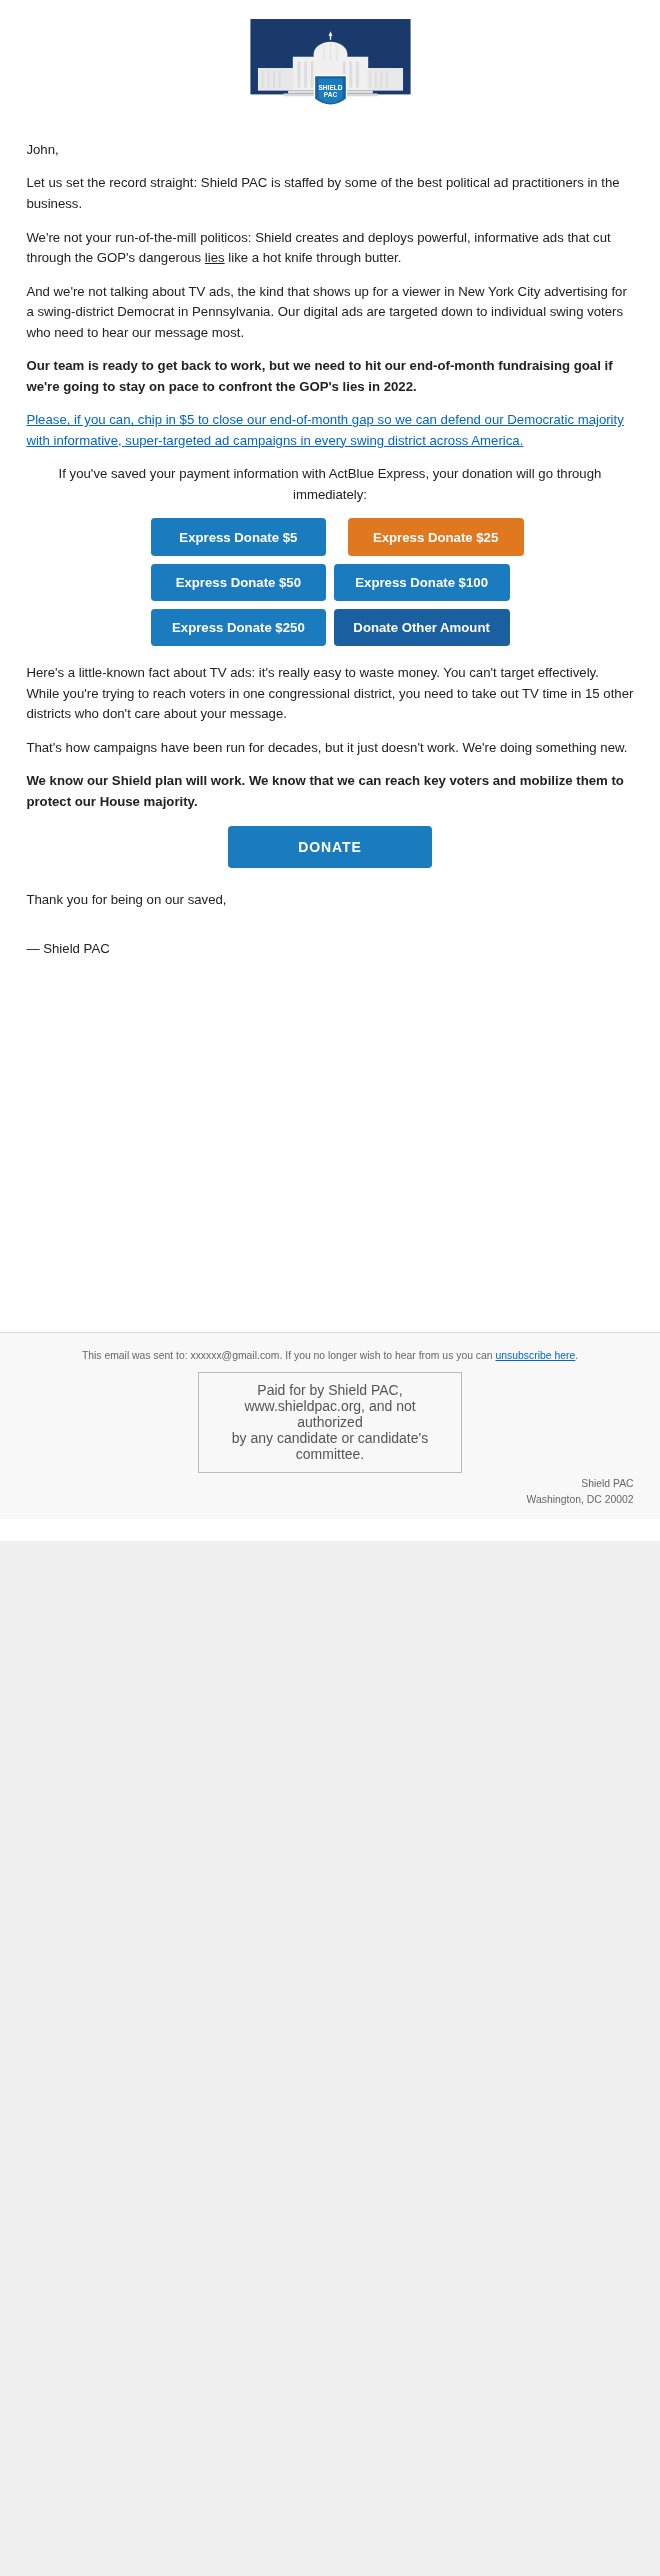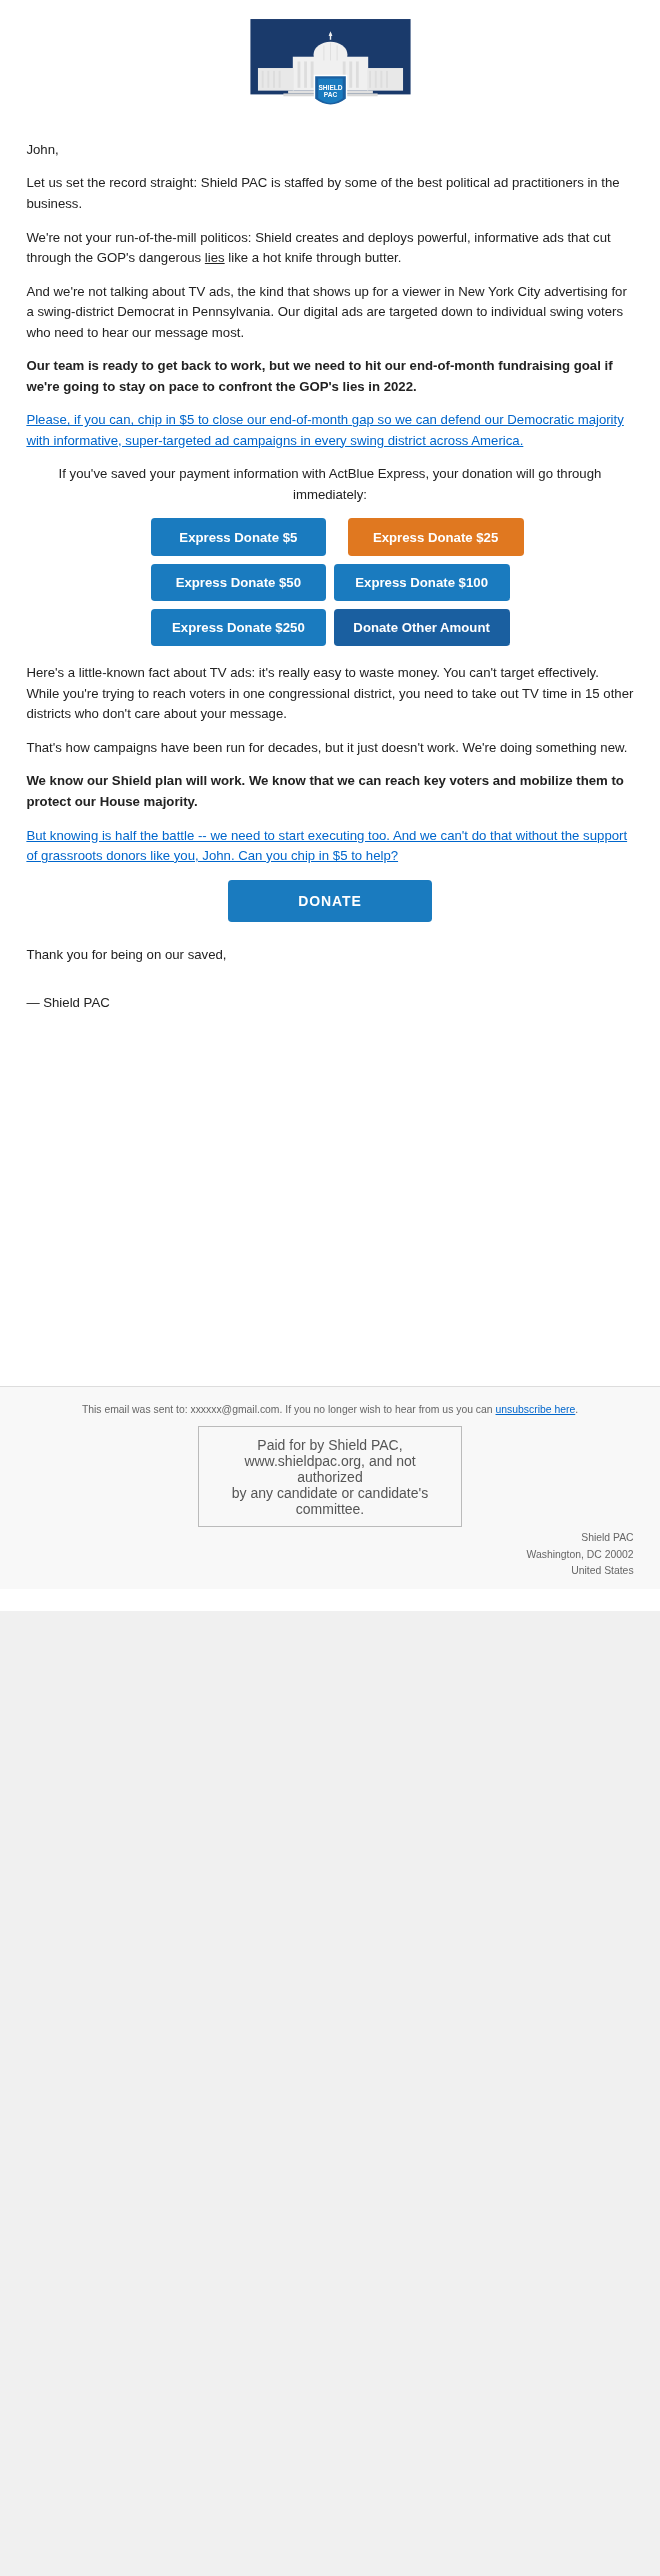--- a/index.html
+++ b/index.html
@@ -210,23 +210,20 @@
       <button class="donate-btn blue">Express Donate $250</button>
       <button class="donate-btn dark-blue">Donate Other Amount</button>
     </div>
 
     <p>Here's a little-known fact about TV ads: it's really easy to waste money. You can't target effectively. While you're trying to reach voters in one congressional district, you need to take out TV time in 15 other districts who don't care about your message.</p>
 
     <p>That's how campaigns have been run for decades, but it just doesn't work. We're doing something new.</p>
 
     <p class="bold-para">We know our Shield plan will work. We know that we can reach key voters and mobilize them to protect our House majority.</p>
 
-    <p>
-      <a class="blue-link" href="#">But knowing is half the battle -- we need to start executing too. And we can't do that without the support of grassroots donors like you, John. Can you chip in $5 to help?</a>
-    </p>
 
     
     <button class="donate-main-btn">DONATE</button>
 
     <p>Thank you for being on our saved,</p>
     <br>
     <p>— Shield PAC</p>
 
   </div>
 
@@ -236,17 +233,16 @@
     <p class="footer-note">
       <span>This email was sent to: xxxxxx@gmail.com. If you no longer wish to hear from us you can </span><a href="#">unsubscribe here</a><span>.</span>
     </p>
     <div class="footer-paid-box">
       <span>Paid for by Shield PAC, www.shieldpac.org, and not authorized</span><br>
       <span>by any candidate or candidate's committee.</span>
     </div>
     <div class="footer-address">
       <div>Shield PAC</div>
       <div>Washington, DC 20002</div>
-      <div>United States</div>
     </div>
   </div>
 </div>
 
 
 </body></html>

